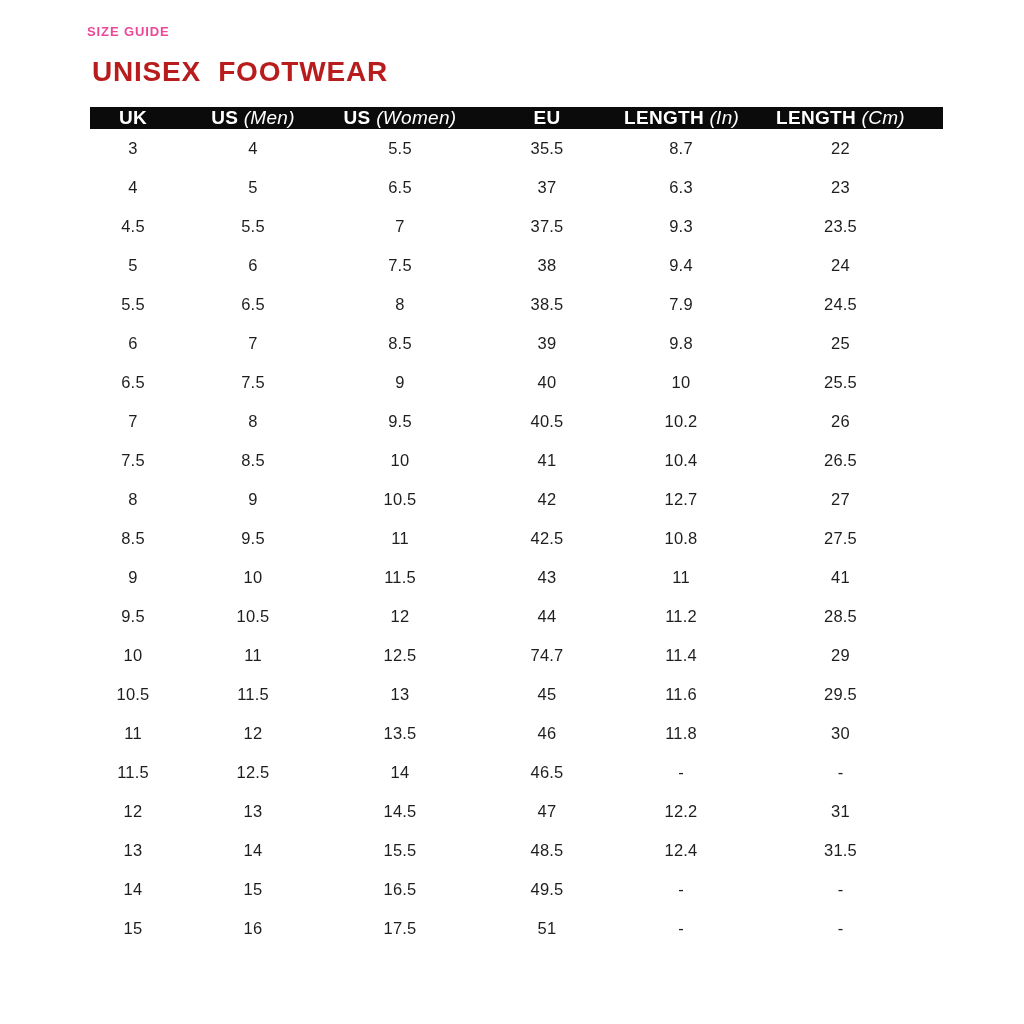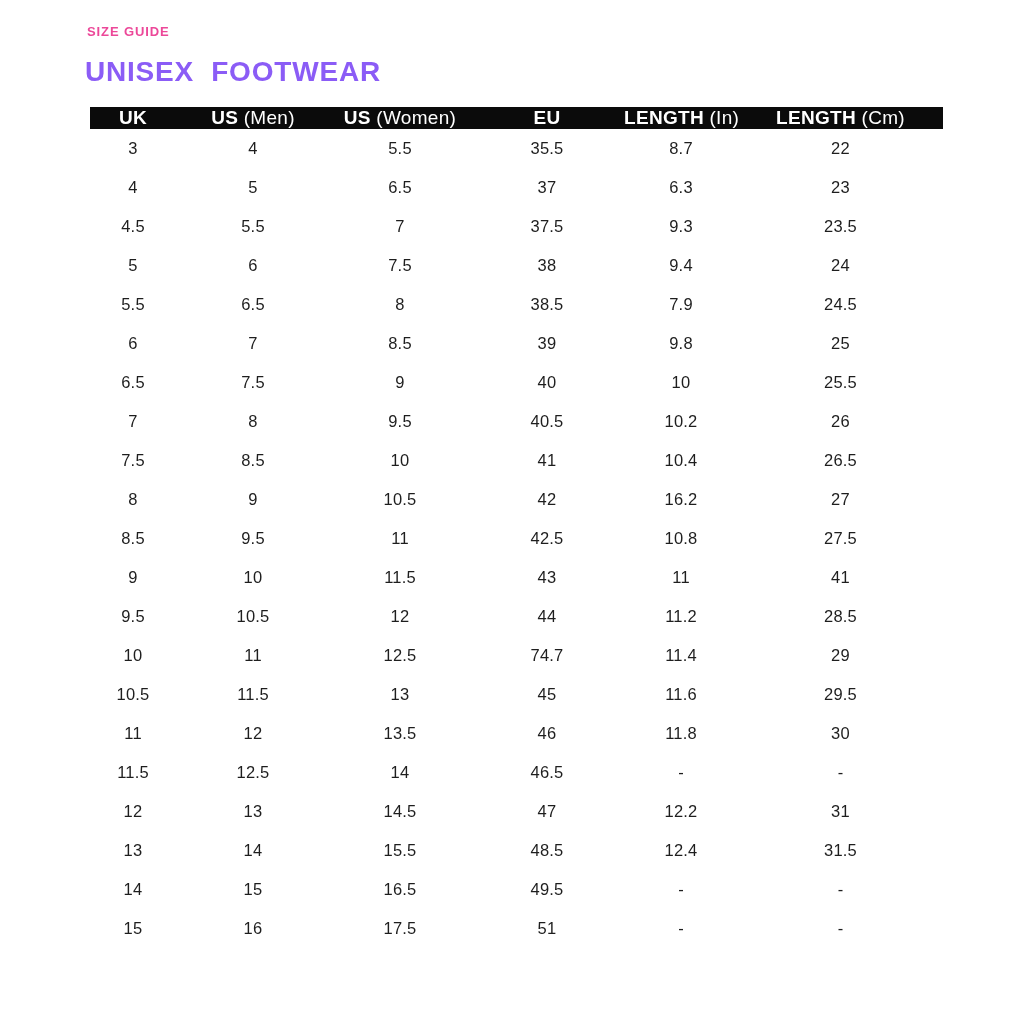--- a/index.html
+++ b/index.html
@@ -17,23 +17,23 @@
     position:relative;
     overflow:hidden;
   }
   .page{position:absolute;inset:0;}
   .eyebrow{
     position:absolute;left:87px;top:24px;
     font-size:13px;font-weight:700;letter-spacing:0.9px;
     color:#ec4899;
   }
   .title{
-    position:absolute;left:85px;top:56px;
+    position:absolute;left:92px;top:56px;
     font-size:28px;font-weight:700;letter-spacing:0.8px;
-    color:#8b5cf6;
+    color:#b91c1c;
     white-space:pre;
   }
   table.size-table{
     position:absolute;left:90px;top:107px;
     width:853px;
     border-collapse:collapse;
     table-layout:fixed;
   }
   table.size-table thead tr{
     background:var(--header-bg,#0b0b0b);
@@ -44,21 +44,21 @@
     color:var(--header-text,#fff);
     font-size:19px;
     font-weight:400;
     text-align:center;
     vertical-align:middle;
     padding:0;
     letter-spacing:0.3px;
     white-space:nowrap;
   }
   table.size-table th .hb{font-weight:700;}
-  table.size-table th .hr{font-weight:400;}
+  table.size-table th .hr{font-weight:400;font-style:italic;}
   table.size-table td{
     height:39px;
     font-size:16.5px;
     font-weight:400;
     text-align:center;
     vertical-align:middle;
     padding:0;
     color:var(--body-text,#1e1e1e);
     letter-spacing:0.2px;
   }
@@ -160,21 +160,21 @@
           <td>10</td>
           <td>41</td>
           <td>10.4</td>
           <td>26.5</td>
         </tr>
         <tr>
           <td>8</td>
           <td>9</td>
           <td>10.5</td>
           <td>42</td>
-          <td>16.2</td>
+          <td>12.7</td>
           <td>27</td>
         </tr>
         <tr>
           <td>8.5</td>
           <td>9.5</td>
           <td>11</td>
           <td>42.5</td>
           <td>10.8</td>
           <td>27.5</td>
         </tr>

